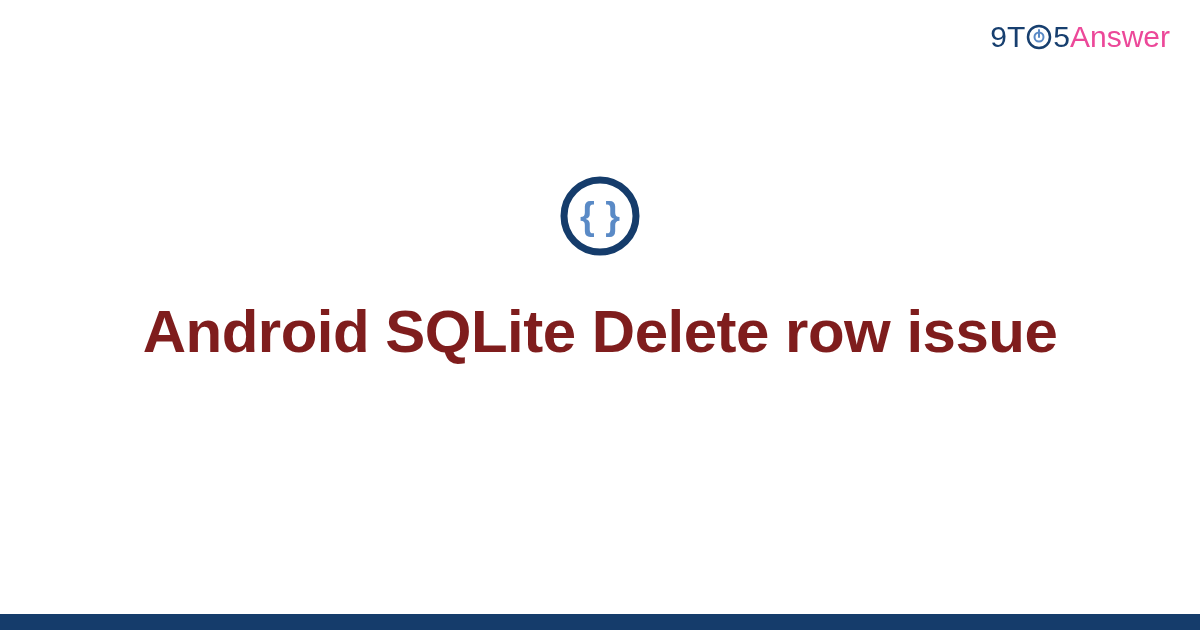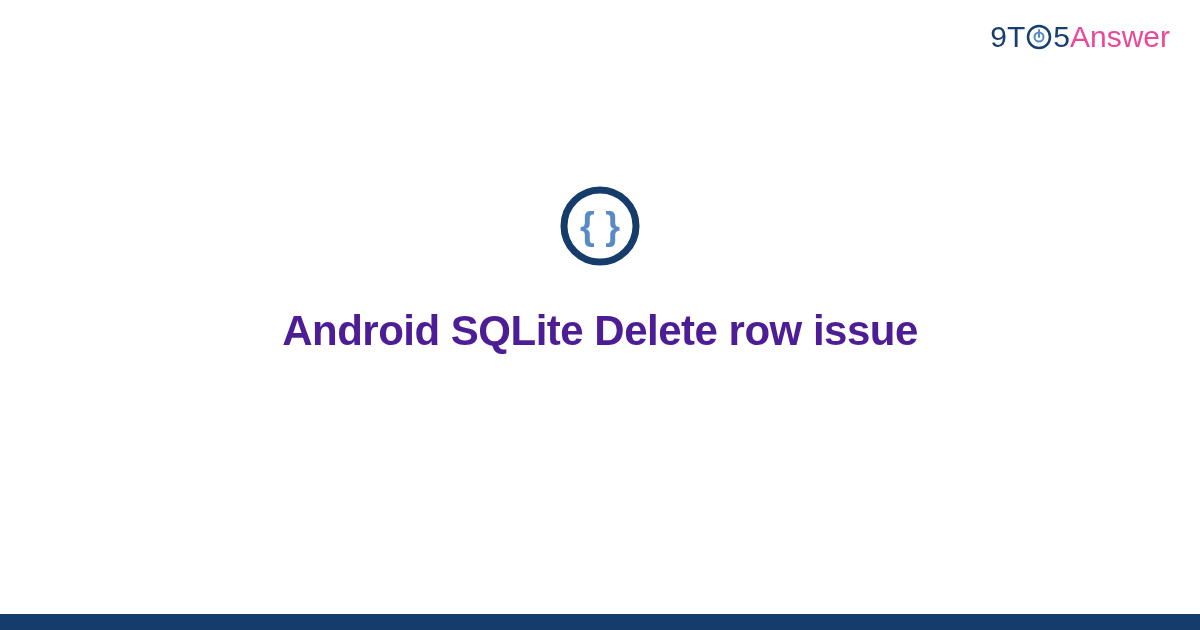--- a/index.html
+++ b/index.html
@@ -53,23 +53,23 @@
       flex-direction: column;
       align-items: center;
       justify-content: center;
       padding-bottom: 40px;
     }
     .category-icon {
       margin-bottom: 36px;
       margin-top: -50px;
     }
     .page-title {
-      font-size: 42px;
+      font-size: 60px;
       font-weight: 700;
-      color: #4c1d95;
+      color: #7f1d1d;
       text-align: left;
       letter-spacing: -0.5px;
     }
     .bottom-bar {
       position: absolute;
       bottom: 0;
       left: 0;
       right: 0;
       height: 16px;
       background: #153c6b;

